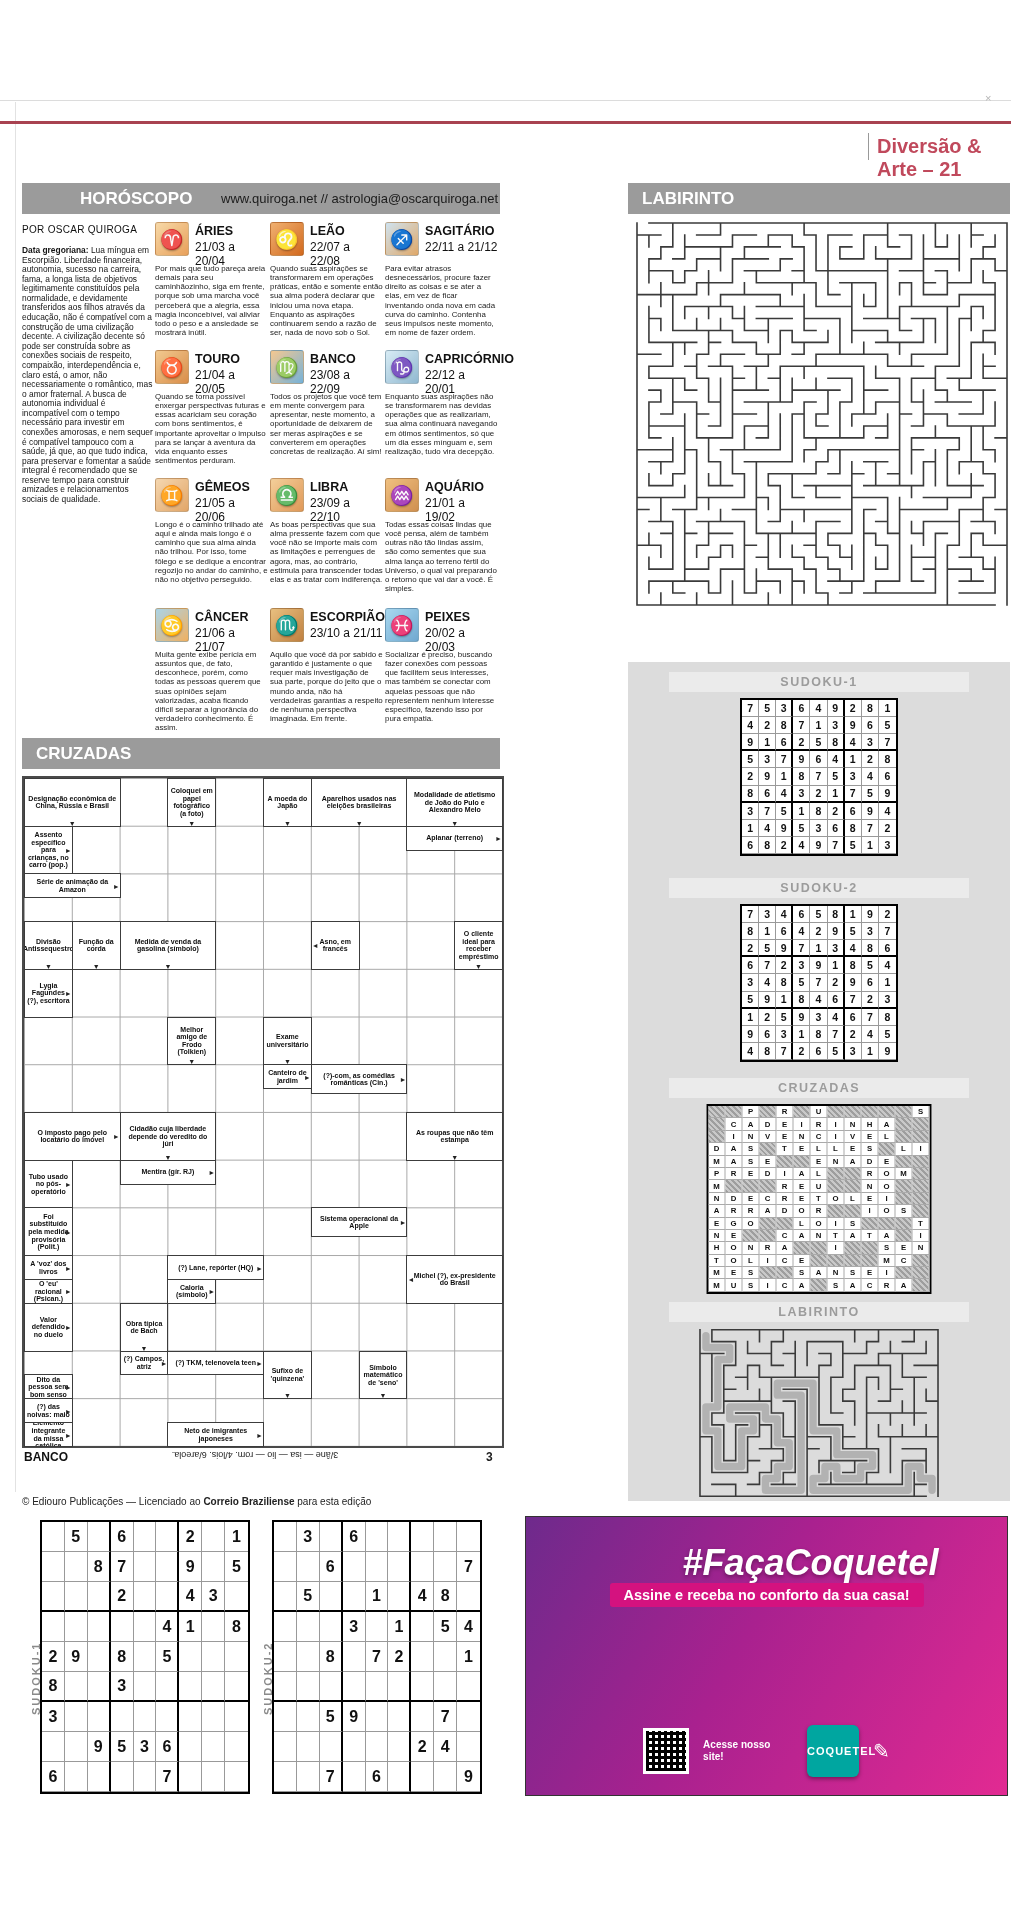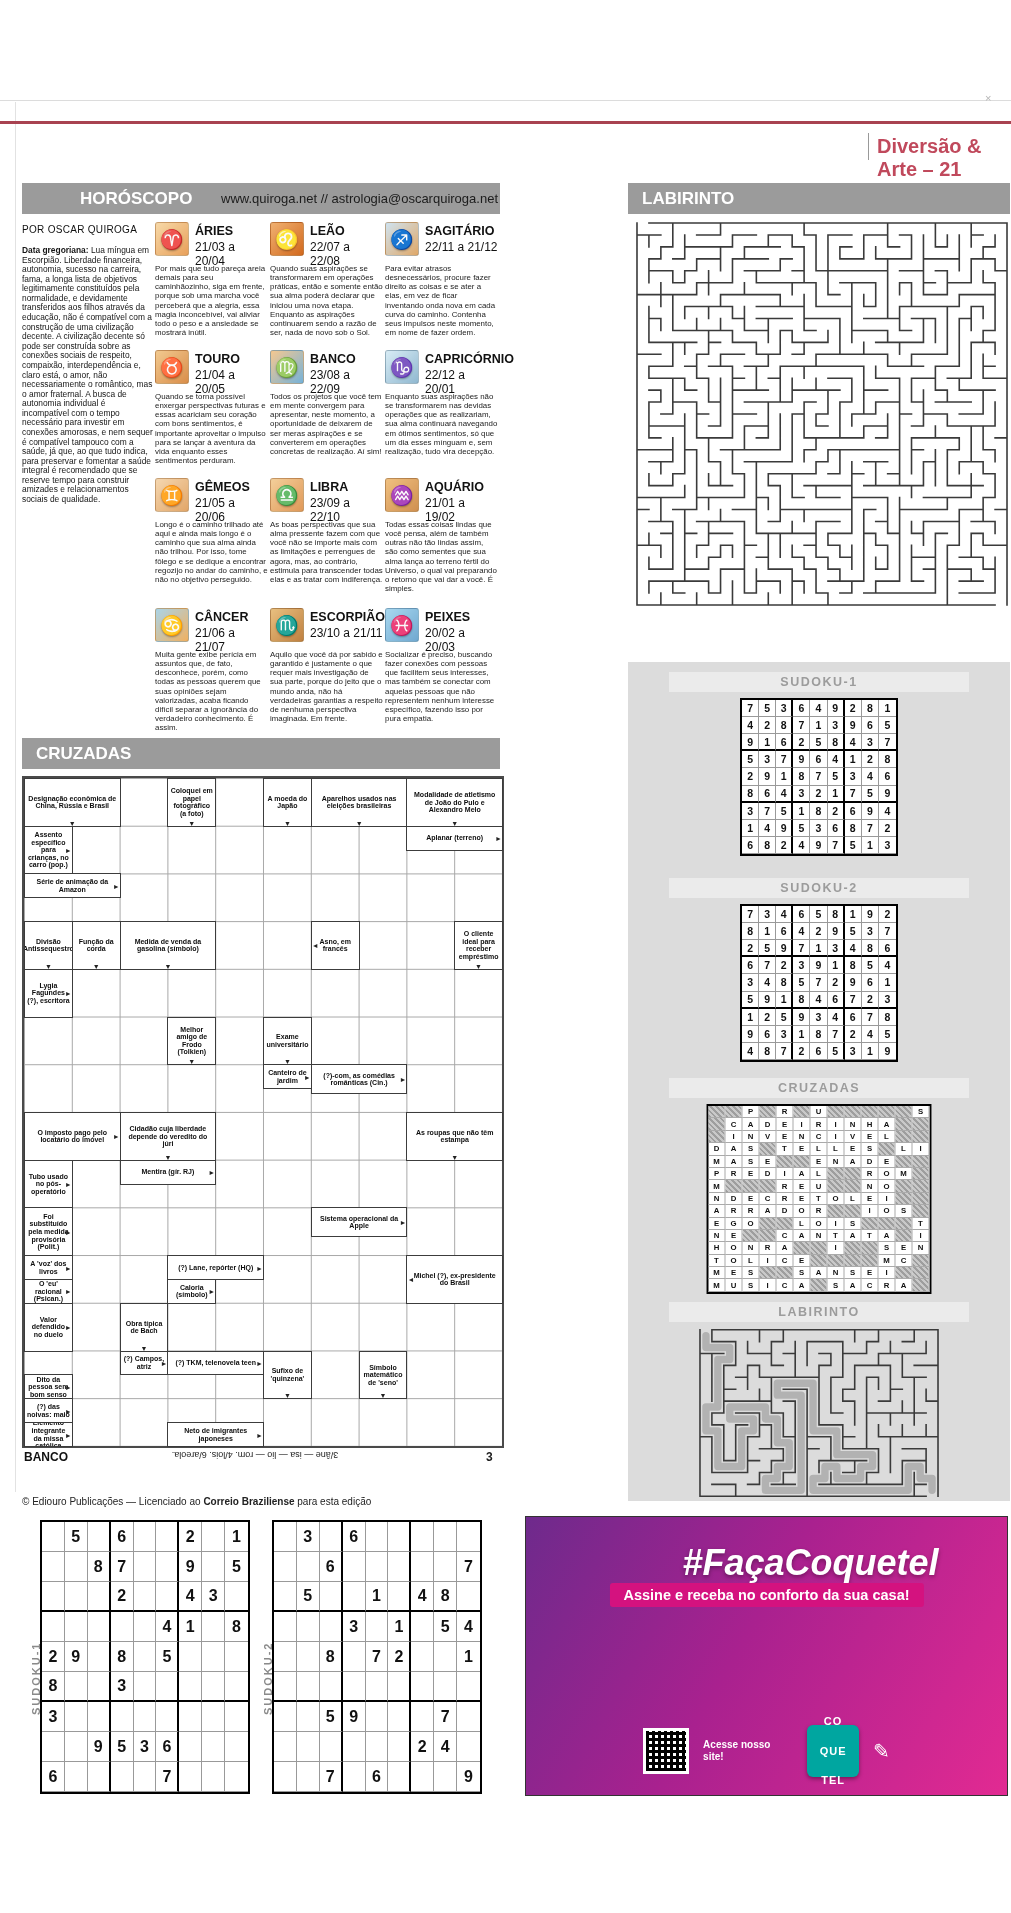--- a/index.html
+++ b/index.html
@@ -85,22 +85,22 @@
   .cover .cl{position:absolute;left:0;top:26px;width:100%;text-align:center;font-size:13px;font-weight:bold;
              font-style:italic;color:#d22;}
   .cover .band{position:absolute;left:0;top:0;width:100%;height:14px;background:rgba(255,255,255,.75);}
   .adrow{position:absolute;left:0;top:208px;width:100%;display:flex;align-items:center;justify-content:center;gap:14px;}
   .qr{width:46px;height:46px;background:#fff;padding:3px;box-sizing:border-box;}
   .qr .qin{width:100%;height:100%;
      background-image:repeating-linear-gradient(0deg,#000 0 3px,transparent 3px 6px),
                       repeating-linear-gradient(90deg,#000 0 3px,transparent 3px 6px);}
   .qrcap{color:#fff;font-size:10px;font-weight:bold;line-height:1.2;max-width:90px;}
   .cqlogo{width:52px;height:52px;background:#00a6a0;border-radius:6px;color:#fff;font-weight:bold;
-          font-size:11px;line-height:1.15;display:flex;flex-direction:column;align-items:center;justify-content:center;
-          box-shadow:0 2px 4px rgba(0,0,0,.4);letter-spacing:1px;gap:17px;}
+          font-size:11px;line-height:1.15;display:flex;flex-direction:row;align-items:center;
+          box-shadow:0 2px 4px rgba(0,0,0,.4);letter-spacing:1px;}
   .squig{color:#fff;font-size:20px;}
 </style>
 </head>
 <body>
 
 <div class="page">
 
   <div class="abs topline"></div>
   <div class="abs leftline"></div>
   <div class="abs closemark">×</div>

